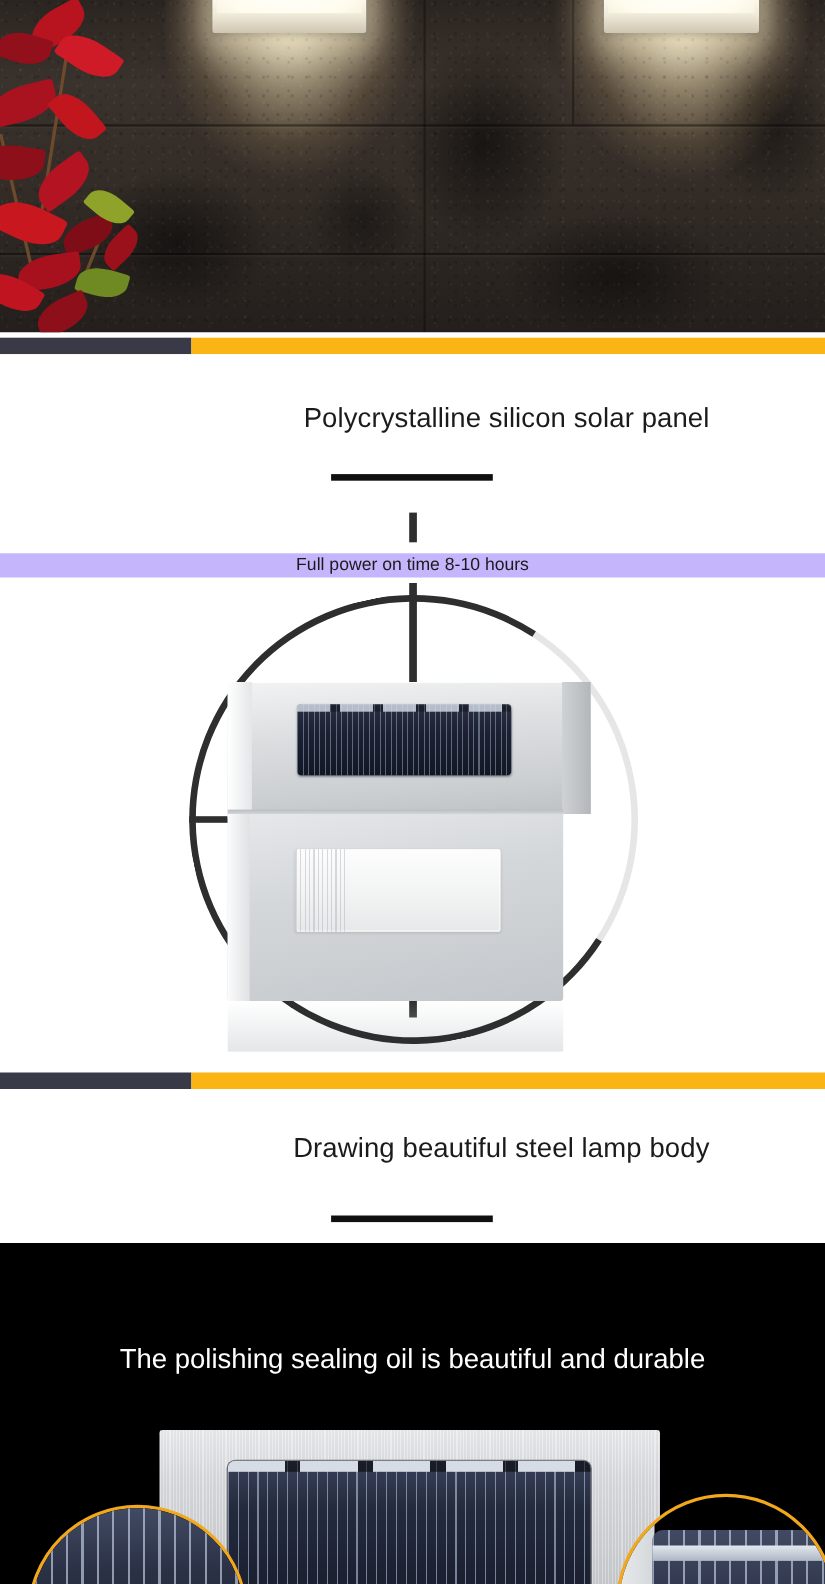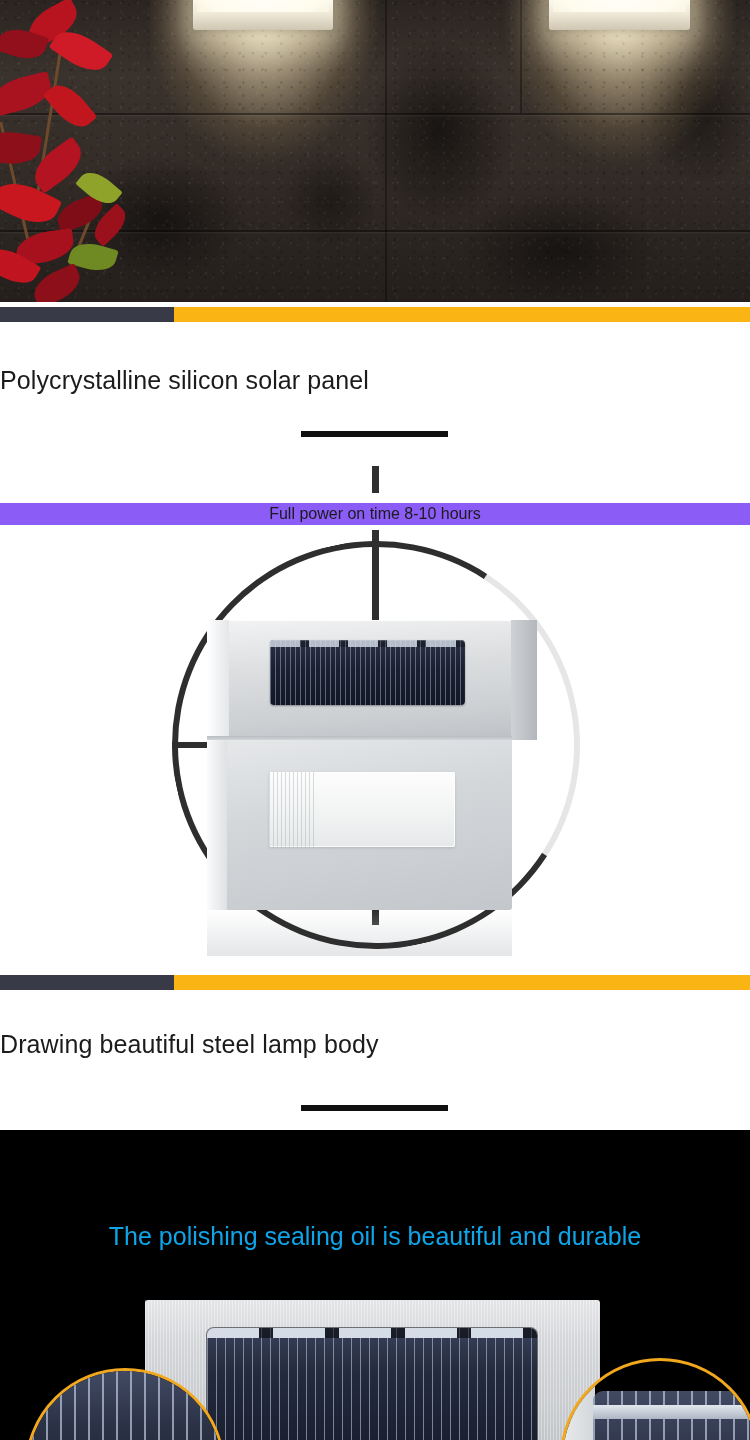--- a/index.html
+++ b/index.html
@@ -69,36 +69,37 @@
   
   .divider { position:absolute; left:0; width:750px; height:15px; display:flex; }
   .divider .dark { background:#383a47; }
   .divider .yellow { background:#fab515; flex:1; }
   .divider-1 { top:307px; }
   .divider-2 { top:975px; }
 
   
   .sec2 { position:absolute; left:0; top:322px; width:750px; height:653px; background:#fff; }
   .heading {
-    position:absolute; left:0; width:645px; text-align:left;
+    position:absolute; left:0; width:645px; text-align:right;
     font-size:25px; font-weight:400; color:#1b1b1b; letter-spacing:.1px;
     font-family:"Liberation Sans", sans-serif;
+    padding-left:12px;
   }
   .h-solar { top:44px; }
   .rule-bar { position:absolute; height:6px; background:#101010; }
   .rule-solar { left:301px; top:431px; width:147px; }
 
   .tick { position:absolute; width:7px; background:#2f2f2f; left:372px; }
   .tick-a { top:466px; height:27px; }
   .tick-b { top:530px; height:215px; }
   .tick-c { top:745px; height:180px; }
 
   .sub-label {
     position:absolute; left:0; width:750px; text-align:center; top:503px;
-    font-size:16px; color:#1b1b1b; background:#8b5cf6; padding:2px 0; z-index:3;
+    font-size:16px; color:#1b1b1b; background:#c4b5fd; padding:2px 0; z-index:3;
   }
 
   .ring {
     position:absolute; left:172px; top:541px; width:408px; height:408px;
     border-radius:50%;
     border:6px solid #2e2e2e;
     border-right-color:rgba(46,46,46,.12);
     border-top-color:#2e2e2e;
     transform:rotate(-12deg);
     z-index:2;
@@ -171,21 +172,21 @@
   .h-body { top:40px; }
   .rule-body { left:301px; top:1105px; width:147px; }
 
   
   .sec4 {
     position:absolute; left:0; top:1130px; width:750px; height:310px;
     background:#000; overflow:hidden;
   }
   .h-polish {
     position:absolute; left:0; width:750px; text-align:center; top:92px;
-    font-size:25px; color:#0ea5e9; font-weight:400;
+    font-size:25px; color:#ffffff; font-weight:400;
   }
 
   .panel-hero { position:absolute; left:145px; top:170px; width:455px; height:140px; }
   .ph-body {
     position:absolute; left:0; top:0; width:455px; height:140px;
     background:linear-gradient(180deg,#e9eaec 0%,#d8dadd 30%,#c7cacd 100%);
     border-radius:3px 3px 0 0;
   }
   .ph-body::before{
     content:""; position:absolute; inset:0;

